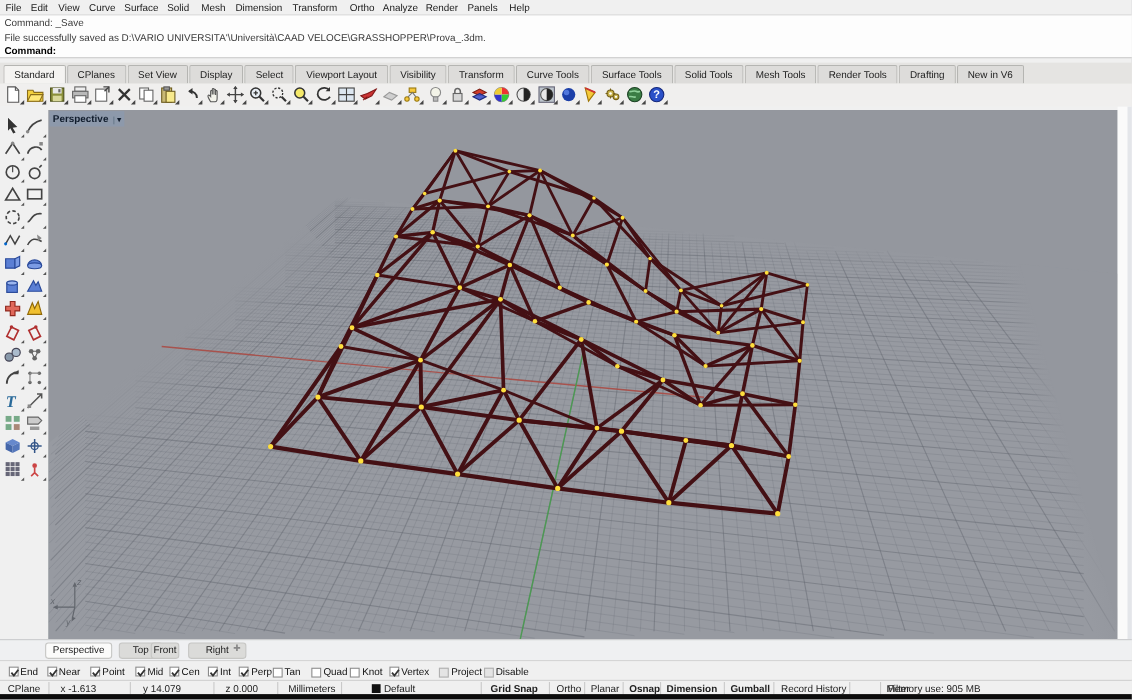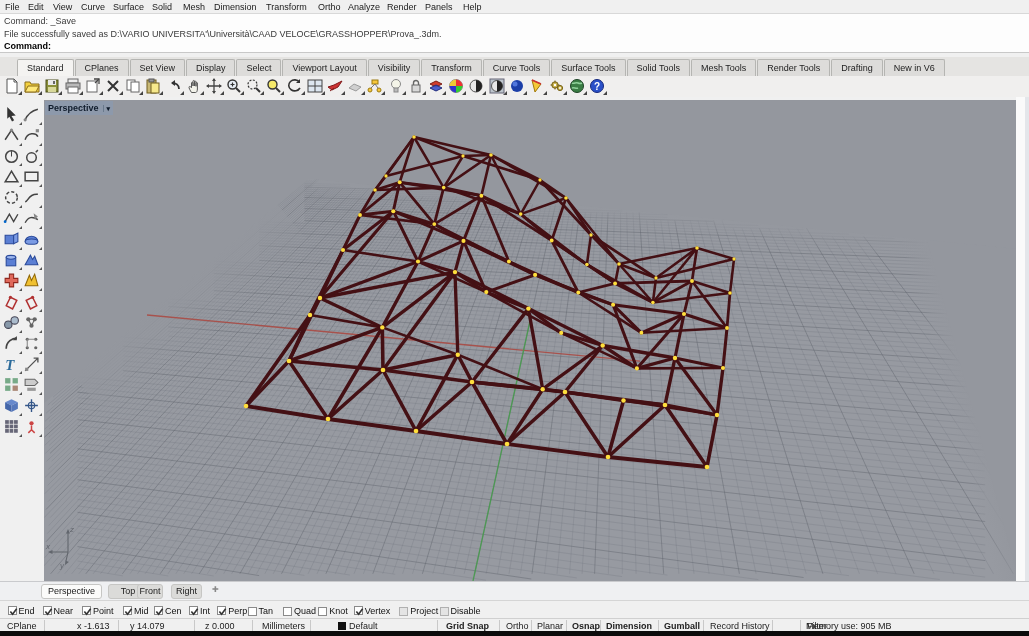--- a/index.html
+++ b/index.html
@@ -1,19 +1,19 @@
 <!DOCTYPE html>
 <html><head><meta charset="utf-8"><style>
 * { margin:0; padding:0; box-sizing:border-box; }
 body { width:1029px; height:636px; font-family:"Liberation Sans",sans-serif; background:#f0f0f0; overflow:hidden; position:relative; }
 .menubar { position:absolute; left:0; top:0; width:864px; height:13px; background:#f0f0f0; font-size:9px; color:#1a1a1a; }
 .mi { position:absolute; top:2px; }
 .cmdarea { position:absolute; left:0; top:13px; width:1029px; height:40px; background:#fdfdfd; border-top:1px solid #d8d8d8; border-bottom:1px solid #c8c8c8; font-size:9px; color:#3a3a3a; padding:1px 4px; line-height:12.5px; }
 .cmdarea .b { font-weight:bold; color:#000; }
-.tabbar { position:absolute; left:0; top:57px; width:1029px; height:33px; background:#e5e4e2; font-size:9px; color:#222; padding-left:17px; }
+.tabbar { position:absolute; left:0; top:57px; width:1029px; height:33px; background:#e5e4e2; font-size:9px; color:#222; padding-left:3px; }
 .tab { display:inline-block; padding:3px 9px 3px 9px; margin-top:2px; background:#dddcda; border:1px solid #b5b5b2; border-bottom:none; border-radius:2px 2px 0 0; margin-right:1px; }
 .tab.act { background:#f4f3f1; font-weight:normal; }
 .toolbar { position:absolute; left:0; top:76px; width:1029px; height:21px; background:#f0efee; padding:2px 0 0 4px; white-space:nowrap; }
 .ti { position:relative; display:inline-block; width:16px; height:16px; margin-right:4.2px; vertical-align:top; }
 .ti i { position:absolute; right:-2px; bottom:-1px; width:0; height:0; border-left:4px solid transparent; border-bottom:4px solid #444; }
 .sidebar { position:absolute; left:0; top:97px; width:44px; height:486px; background:#f0f0f0; padding:9px 0 0 3px; line-height:0; }
 .si { position:relative; display:inline-block; width:20px; height:20.8px; overflow:visible; } .si i { position:absolute; right:1px; bottom:2px; width:0; height:0; border-left:3.5px solid transparent; border-bottom:3.5px solid #555; }
 .viewport { position:absolute; left:44px; top:100px; width:972px; height:481px; background:#94979e; overflow:hidden; }
 .vplabel { position:absolute; left:1px; top:1px; height:14px; background:#8d99ab; color:#101c2c; font-size:9px; font-weight:bold; padding:2px 3px 0 3px; }
 .vplabel .arr { border-left:1px solid #6a7a8c; margin-left:4px; padding-left:3px; font-size:7px; }
@@ -753,21 +753,21 @@
         <text x="26" y="12" fill="#62666d" font-size="8" font-style="italic">z</text>
         <text x="2" y="29" fill="#62666d" font-size="8" font-style="italic">x</text>
         <text x="16" y="48" fill="#62666d" font-size="8" font-style="italic">y</text>
       </svg></div>
 </div>
 <div class="rightstrip"></div>
 <div class="vtabs">
     <span class="vt act" style="left:41px;width:61px;">Perspective</span>
     <span class="vt" style="left:108px;width:40px;">Top</span>
     <span class="vt" style="left:137px;width:26px;">Front</span>
-    <span class="vt" style="left:171px;width:31px;">Right</span>
+    <span class="vt" style="left:171px;width:53px;">Right</span>
     <span style="position:absolute;left:212px;top:3px;color:#888;font-size:8px;">✚</span>
   </div>
 <div class="osrow">
     <span class="osn" style="left:7.5px;"><span class="cb on"><svg width="9" height="9" viewBox="0 0 10 10">
           <path d="M1.5 5l2.5 3 4.5-6" fill="none" stroke="#333" stroke-width="1.8"></path>
         </svg></span>End</span>
     <span class="osn" style="left:42.5px;"><span class="cb on"><svg width="9" height="9" viewBox="0 0 10 10">
           <path d="M1.5 5l2.5 3 4.5-6" fill="none" stroke="#333" stroke-width="1.8"></path>
         </svg></span>Near</span>
     <span class="osn" style="left:82px;"><span class="cb on"><svg width="9" height="9" viewBox="0 0 10 10">
@@ -790,21 +790,21 @@
     <span class="osn" style="left:318.3px;"><span class="cb"></span>Knot</span>
     <span class="osn" style="left:353.7px;"><span class="cb on"><svg width="9" height="9" viewBox="0 0 10 10">
           <path d="M1.5 5l2.5 3 4.5-6" fill="none" stroke="#333" stroke-width="1.8"></path>
         </svg></span>Vertex</span>
     <span class="osn" style="left:399.2px;"><span class="cb dis"></span>Project</span>
     <span class="osn" style="left:439.6px;"><span class="cb dis"></span>Disable</span>
   </div>
 <div class="statusbar">
 <span class="sf" style="left:7px;">CPlane</span>
     <span class="sep" style="left:44px;"></span>
-<span class="sf" style="left:55px;margin-left:22px;">x -1.613</span>
+<span class="sf" style="left:55px;">x -1.613</span>
     <span class="sep" style="left:118px;"></span>
 <span class="sf" style="left:130px;">y 14.079</span>
     <span class="sep" style="left:194px;"></span>
 <span class="sf" style="left:205px;">z 0.000</span>
     <span class="sep" style="left:252px;"></span>
 <span class="sf" style="left:262px;">Millimeters</span>
     <span class="sep" style="left:310px;"></span>
 <span class="sf" style="left:316px;padding-left:22px;"><span style="display:inline-block;width:8px;height:8px;background:#111;vertical-align:-1px;margin-right:3px;"></span>Default</span>
     <span class="sep" style="left:437px;"></span>
 <span class="sf bold" style="left:446px;">Grid Snap</span>

